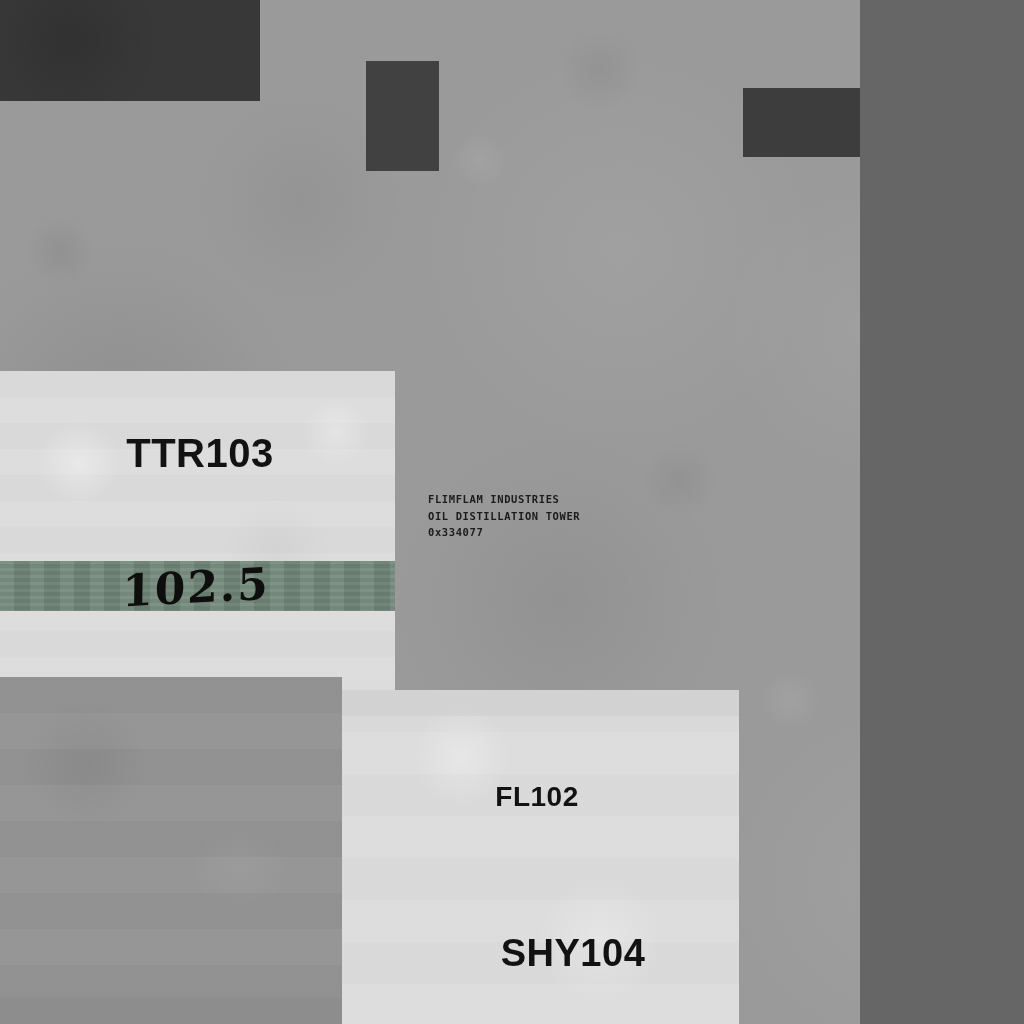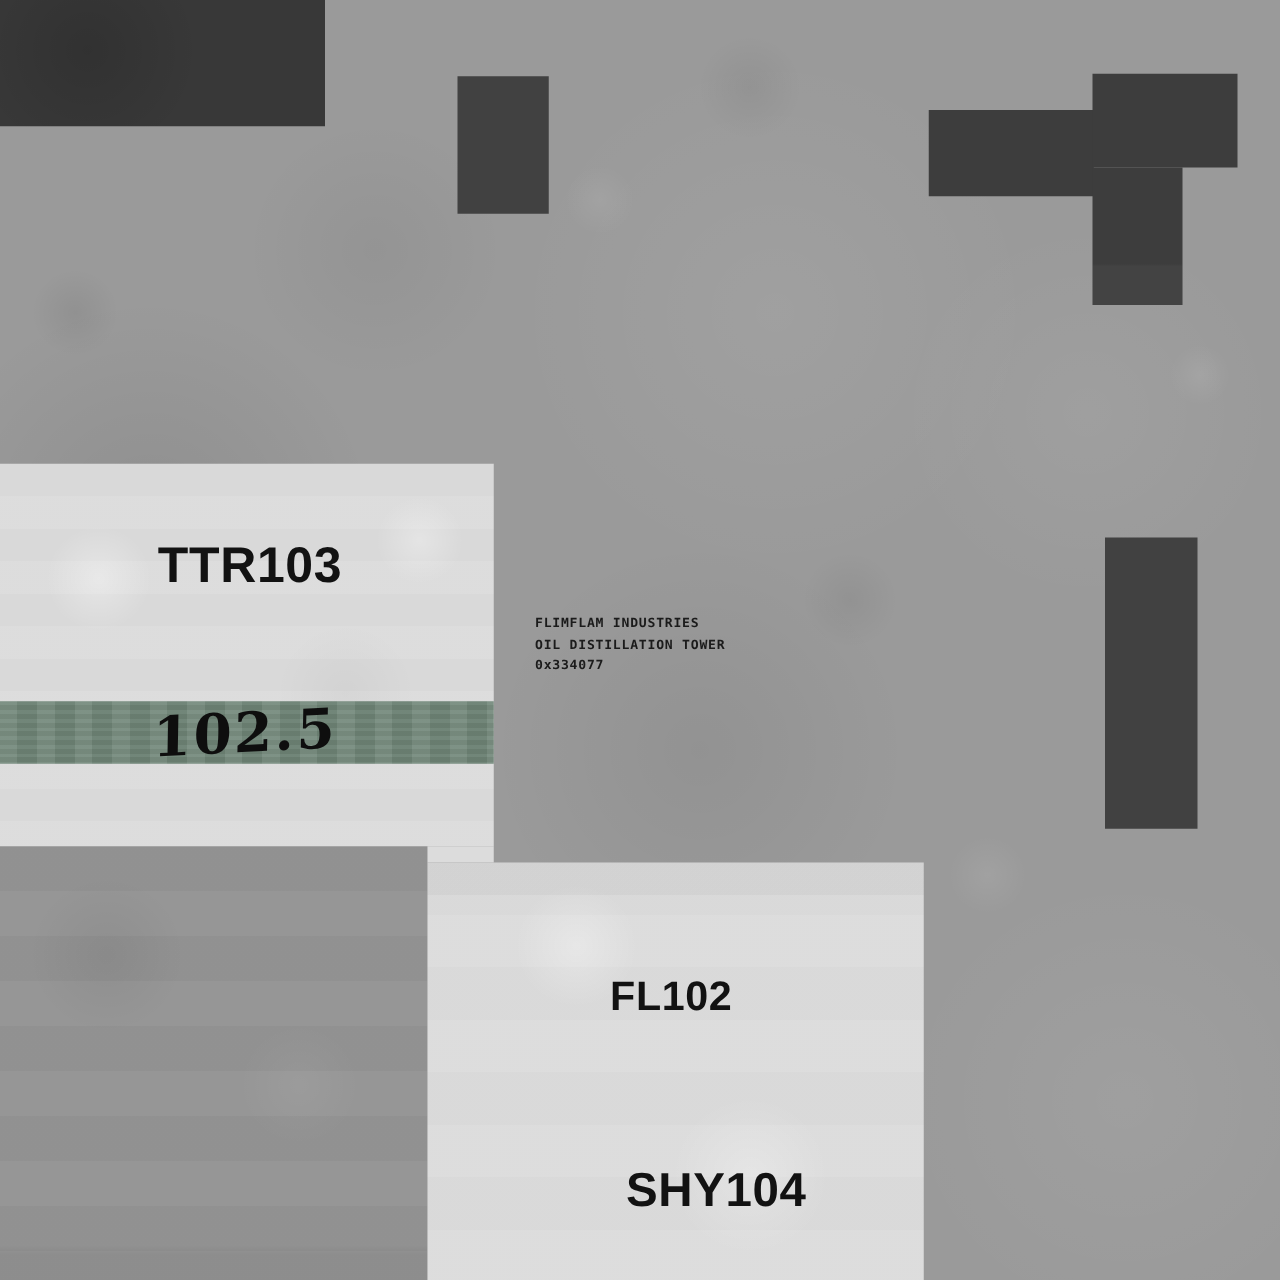--- a/index.html
+++ b/index.html
@@ -1,18 +1,18 @@
 <!DOCTYPE html>
 <html><head>
 <meta charset="utf-8">
 <style>
   html,body{margin:0;padding:0;background:#666;}
   .scene{
     position:relative;
-    width:1024px;height:1024px;
+    width:860px;height:1024px;
     overflow:hidden;
     font-family:"Liberation Sans", sans-serif;
     background-color:#9a9a9a;
     background-image:
       radial-gradient(circle 260px at 120px 420px, rgba(0,0,0,0.07), rgba(0,0,0,0) 70%),
       radial-gradient(circle 300px at 620px 250px, rgba(255,255,255,0.06), rgba(255,255,255,0) 70%),
       radial-gradient(circle 220px at 870px 330px, rgba(255,255,255,0.05), rgba(255,255,255,0) 70%),
       radial-gradient(circle 240px at 560px 600px, rgba(0,0,0,0.05), rgba(0,0,0,0) 70%),
       radial-gradient(circle 260px at 900px 880px, rgba(255,255,255,0.05), rgba(255,255,255,0) 70%),
       radial-gradient(circle 150px at 300px 200px, rgba(0,0,0,0.04), rgba(0,0,0,0) 70%);
@@ -71,21 +71,21 @@
       repeating-linear-gradient(90deg, rgba(255,255,255,0.06) 0 14px, rgba(0,0,0,0.04) 14px 30px),
       repeating-linear-gradient(180deg, rgba(255,255,255,0.05) 0 3px, rgba(0,0,0,0.03) 3px 7px);
     display:flex;align-items:center;
   }
   .tank-label{
     position:absolute;transform:translate(-50%,-50%);
     color:#121212;font-weight:bold;white-space:nowrap;
     letter-spacing:0.5px;
   }
   .lbl-ttr103{left:200px;top:453px;font-size:40px;}
-  .lbl-fl102{left:537px;top:797px;font-size:33px;}
+  .lbl-fl102{left:537px;top:797px;font-size:28px;}
   .lbl-shy104{left:573px;top:953px;font-size:38px;}
   .gauge-value{
     position:absolute;left:196px;top:587px;
     transform:translate(-50%,-50%) rotate(-3deg) skewX(-4deg);
     font-family:"DejaVu Serif", serif;
     font-weight:bold;font-size:44px;color:#0e0e0e;
     letter-spacing:2px;white-space:nowrap;
   }
   .sign{
     position:absolute;left:428px;top:490px;

